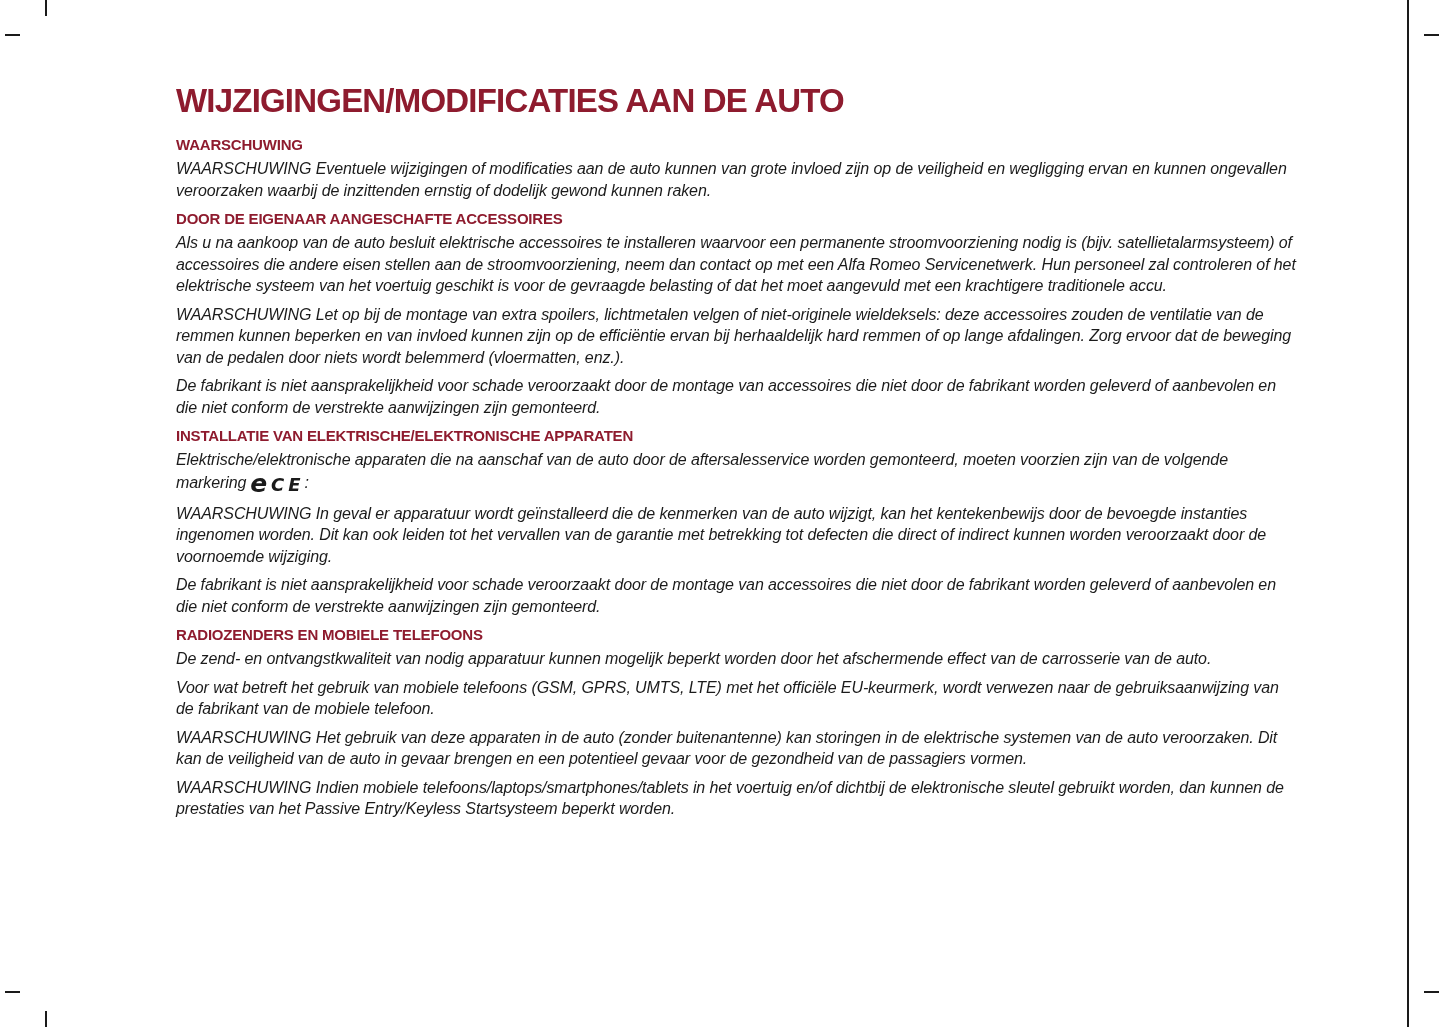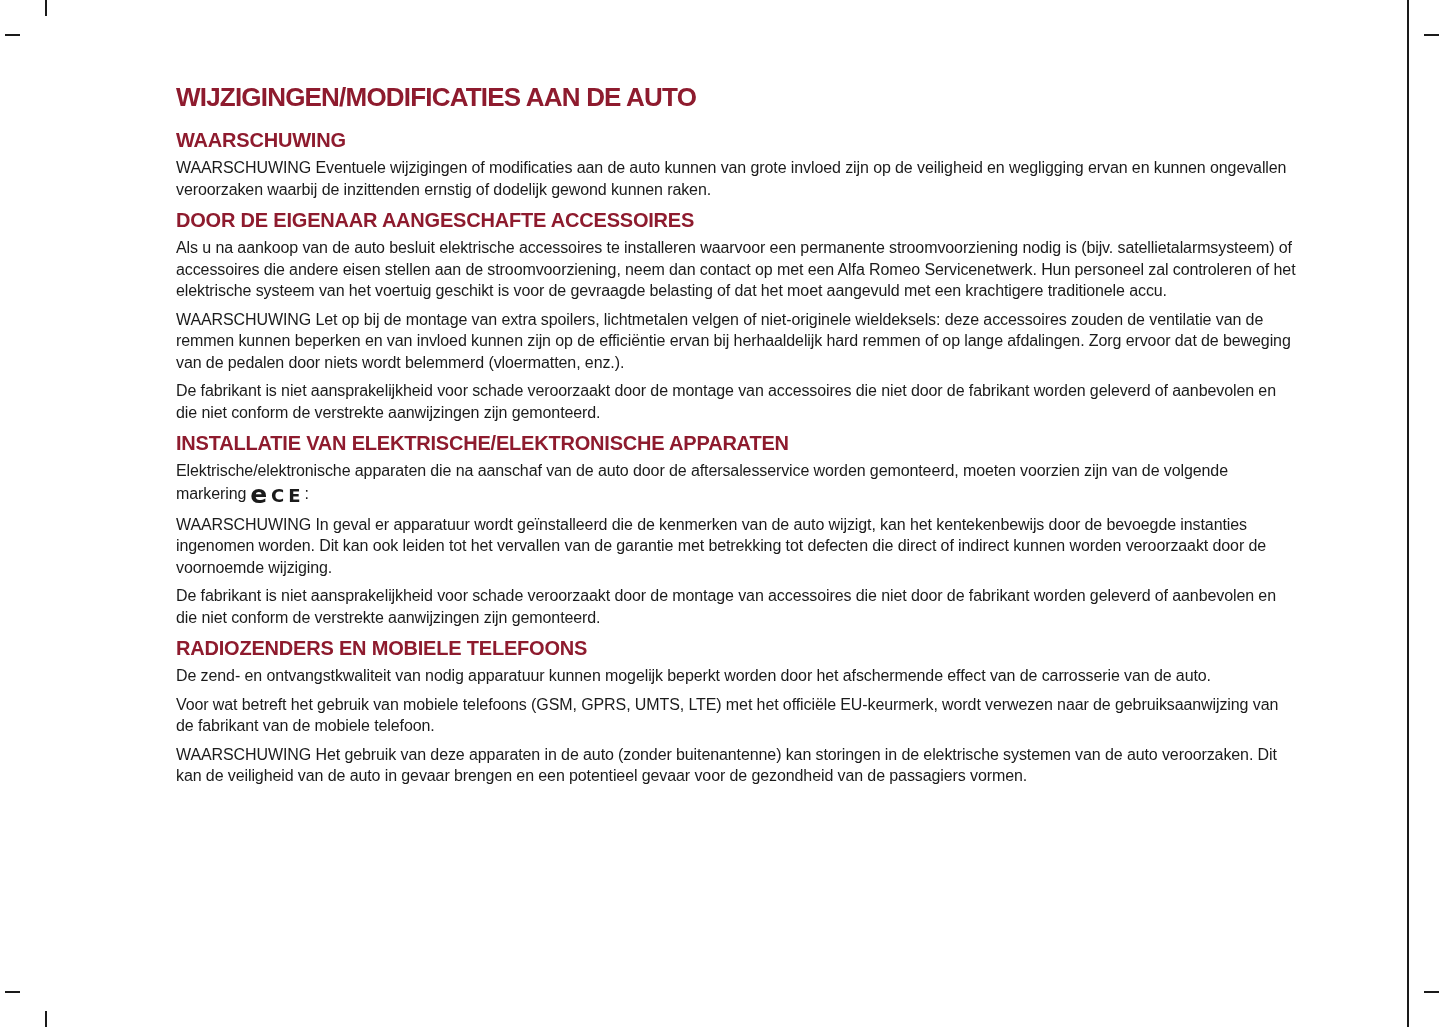--- a/index.html
+++ b/index.html
@@ -16,40 +16,41 @@
     overflow: hidden;
   }
   .crop { position: absolute; background: #1a1a1a; }
   .content {
     position: absolute;
     left: 176px; top: 82px;
     width: 1120px;
     color: #1b1b1b;
   }
   h1.title {
-    font-size: 26px;
+    font-size: 33px;
     font-weight: bold;
     color: #8e1b2e;
     letter-spacing: -0.8px;
     margin-bottom: 16px;
     font-stretch: condensed;
   }
   h2.section-heading {
-    font-size: 20px;
+    font-size: 15px;
     font-weight: bold;
     color: #8e1b2e;
     letter-spacing: -0.2px;
     margin: 9px 0 5px 0;
     font-stretch: condensed;
   }
   p.para {
     font-size: 16px;
     line-height: 21.5px;
     letter-spacing: -0.1px;
     margin-bottom: 7px;
+    font-style: italic;
   }
   .mark-e {
     font-family: "DejaVu Sans", sans-serif;
     font-weight: bold;
     font-size: 25px;
     line-height: 1;
     vertical-align: -4px;
     margin: 0 4px 0 4px;
     display: inline-block;
   }
@@ -90,15 +91,16 @@
 
     <h2 class="section-heading">INSTALLATIE VAN ELEKTRISCHE/ELEKTRONISCHE APPARATEN</h2>
     <p class="para"><span>Elektrische/elektronische apparaten die na aanschaf van de auto door de aftersalesservice worden gemonteerd, moeten voorzien zijn van de volgende markering</span><span class="mark-e">e</span><span class="mark-ce">CE</span><span>:</span></p>
     <p class="para">WAARSCHUWING In geval er apparatuur wordt geïnstalleerd die de kenmerken van de auto wijzigt, kan het kentekenbewijs door de bevoegde instanties ingenomen worden. Dit kan ook leiden tot het vervallen van de garantie met betrekking tot defecten die direct of indirect kunnen worden veroorzaakt door de voornoemde wijziging.</p>
     <p class="para">De fabrikant is niet aansprakelijkheid voor schade veroorzaakt door de montage van accessoires die niet door de fabrikant worden geleverd of aanbevolen en die niet conform de verstrekte aanwijzingen zijn gemonteerd.</p>
 
     <h2 class="section-heading">RADIOZENDERS EN MOBIELE TELEFOONS</h2>
     <p class="para">De zend- en ontvangstkwaliteit van nodig apparatuur kunnen mogelijk beperkt worden door het afschermende effect van de carrosserie van de auto.</p>
     <p class="para">Voor wat betreft het gebruik van mobiele telefoons (GSM, GPRS, UMTS, LTE) met het officiële EU-keurmerk, wordt verwezen naar de gebruiksaanwijzing van de fabrikant van de mobiele telefoon.</p>
     <p class="para">WAARSCHUWING Het gebruik van deze apparaten in de auto (zonder buitenantenne) kan storingen in de elektrische systemen van de auto veroorzaken. Dit kan de veiligheid van de auto in gevaar brengen en een potentieel gevaar voor de gezondheid van de passagiers vormen.</p>
+    <p class="para">WAARSCHUWING Indien mobiele telefoons/laptops/smartphones/tablets in het voertuig en/of dichtbij de elektronische sleutel gebruikt worden, dan kunnen de prestaties van het Passive Entry/Keyless Startsysteem beperkt worden.</p>
 
   </div>
 </div>
 
 </body></html>

